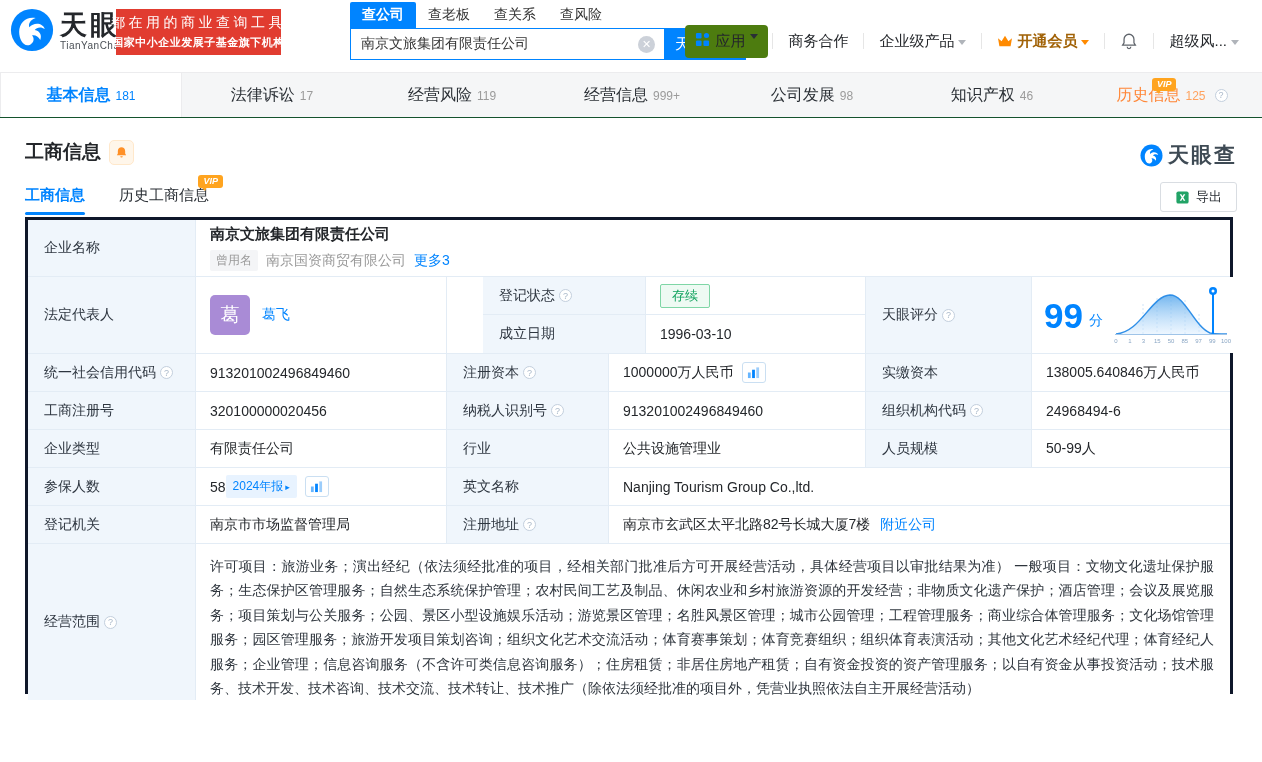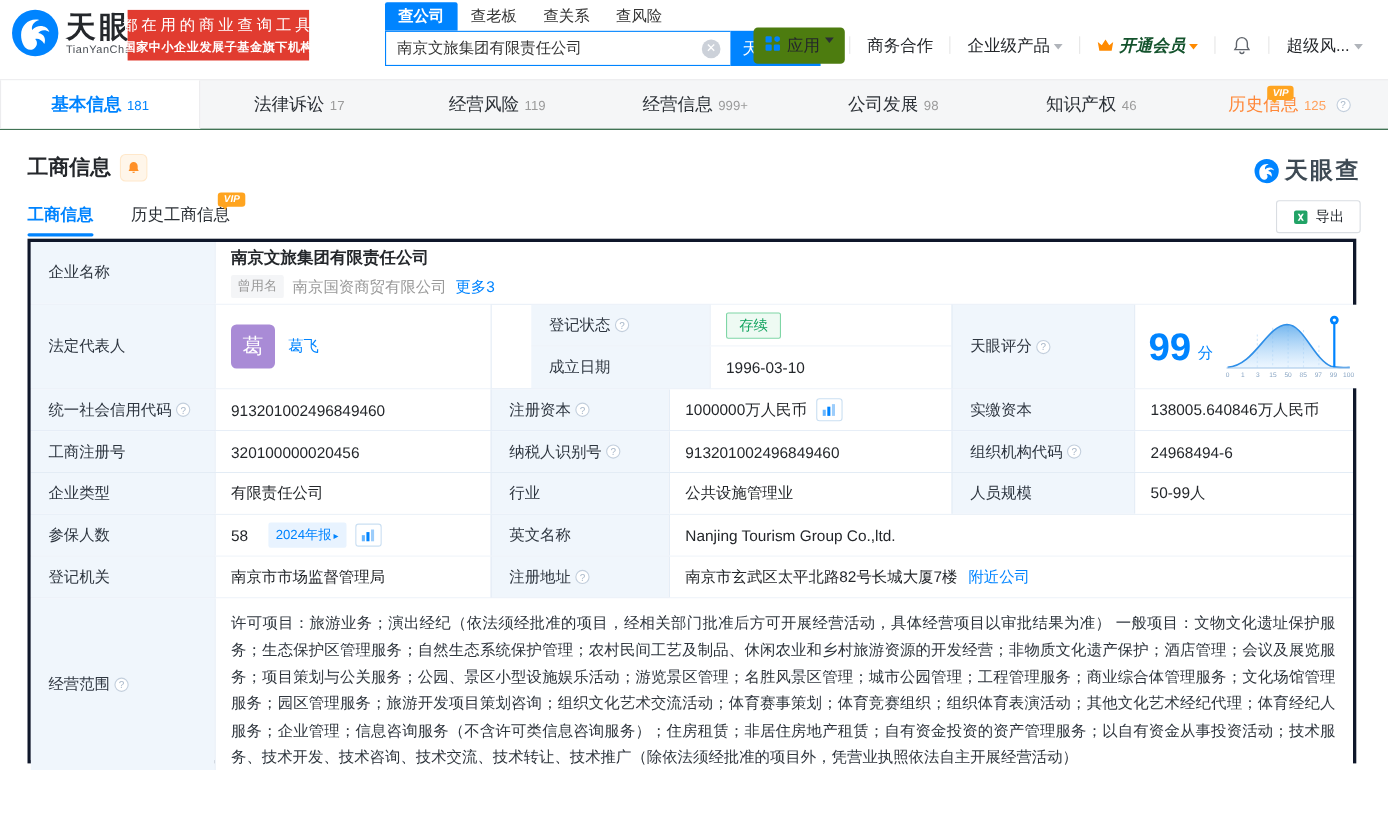--- a/index.html
+++ b/index.html
@@ -32,21 +32,21 @@
 
   .top-right { position:absolute; right:12px; top:24px; display:flex; align-items:center; height:34px; }
   .apps-box { display:flex; align-items:flex-start; gap:5px; background:#4d7c0f; border-radius:4px;
               padding:7px 10px; cursor:pointer; }
   .tr-item { display:flex; align-items:center; gap:4px; font-size:15px; color:#24272b;
              margin:0 11px; cursor:pointer; white-space:nowrap; }
   .caret { width:0; height:0; border-left:4px solid transparent; border-right:4px solid transparent;
            border-top:5px solid #666; margin-top:2px; }
   .caret.blue { border-top-color:#2a2f35; }
   .caret.orange { border-top-color:#ff8a00; }
-  .tr-vip { color:#14532d; font-weight:600;font-style:italic; }
+  .tr-vip { color:#a16207; font-weight:600; }
   .divider { width:1px; height:16px; background:#e6e6e6; margin:0 4px; }
 
   
   .main-tabs { position:absolute; left:0; top:72px; width:1262px; height:46px; display:flex;
                background:#f5f6f7; border-top:1px solid #ececee; border-bottom:1px solid #14532d; }
   .mtab { flex:1; display:flex; align-items:center; justify-content:center; gap:5px; cursor:pointer;
           position:relative; }
   .mtab-label { font-size:16px; color:#2a2f35; }
   .mtab-count { font-size:12px; color:#9b9b9b; margin-top:2px; }
   .mtab.active { background:#fff; border-left:1px solid #ececee; border-right:1px solid #ececee; }
@@ -109,21 +109,21 @@
   .gray { color:#999; }
   .link { color:#0084ff; cursor:pointer; text-decoration:none; }
 
   .avatar { width:40px; height:40px; border-radius:5px; background:#a98bd6; color:#fff; font-size:19px;
             display:flex; align-items:center; justify-content:center; cursor:pointer; flex:none; }
   .legal-name { margin-left:12px; font-size:14px; }
 
   .tag-green { background:#eefaf3; border:1px solid #7fd6a6; color:#12a35f; font-size:13px;
                padding:2px 11px; border-radius:2px; }
   .tag-report { background:#e8f3ff; color:#0084ff; font-size:12px; padding:3px 7px; border-radius:2px;
-                margin-left:18px; cursor:pointer; display:inline-flex; align-items:center; gap:2px; }
+                margin-left:0; cursor:pointer; display:inline-flex; align-items:center; gap:2px; }
   .tag-report .arr { font-size:9px; }
   .chart-ic { width:24px; height:21px; border:1px solid #cadff2; border-radius:3px; margin-left:8px;
               display:flex; align-items:center; justify-content:center; cursor:pointer; background:#fff; }
 
   .score-val { display:flex; align-items:center; padding-left:12px; gap:6px; }
   .score-num { font-size:35px; font-weight:700; color:#0084ff; line-height:35px; }
   .score-unit { font-size:14px; color:#0084ff; margin-top:12px; }
   .score-chart { margin-left:2px; }
 
   .scope-cell { align-items:flex-start; padding:10px 16px 0 14px; line-height:24.4px;

